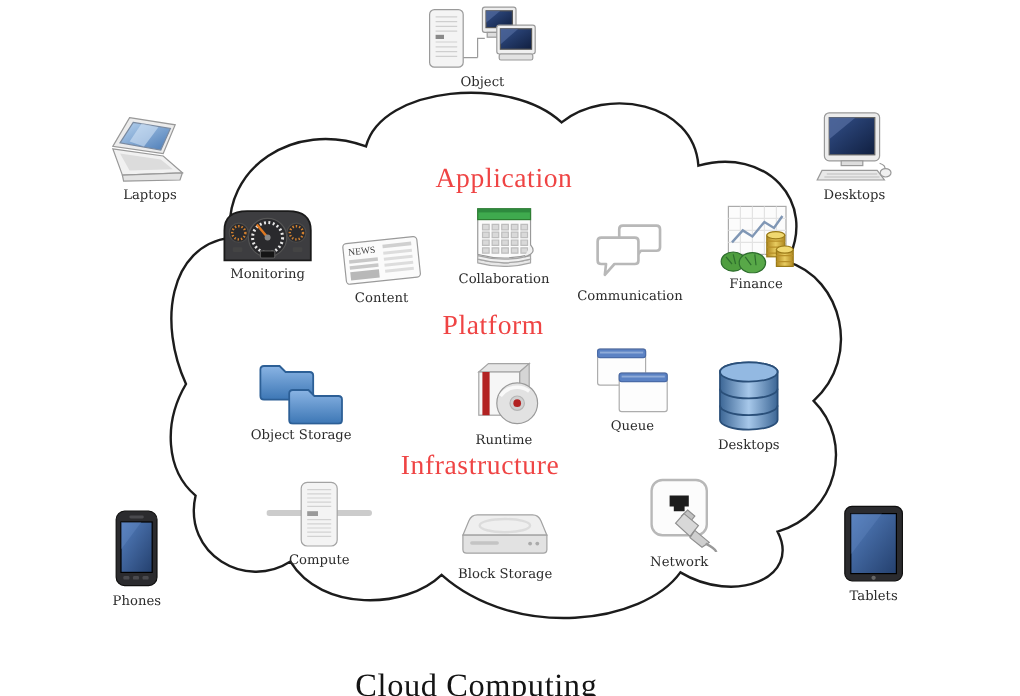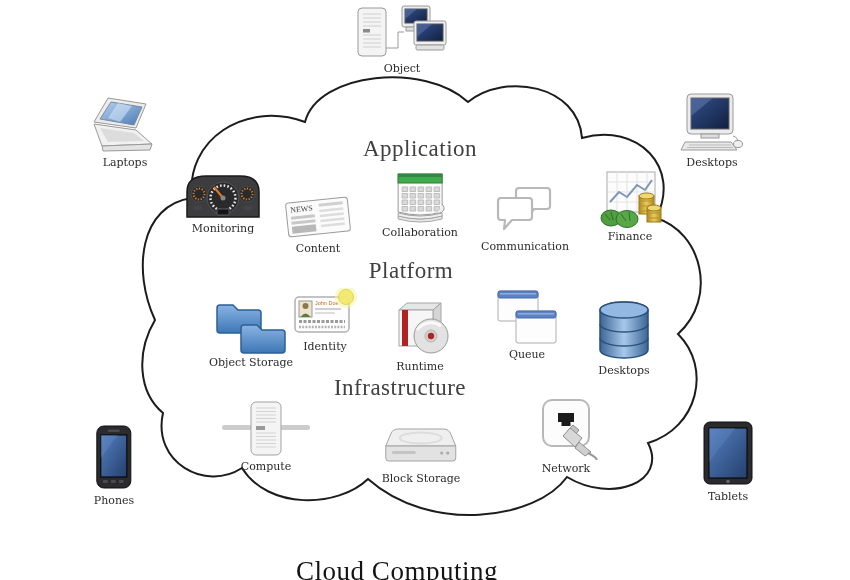--- a/index.html
+++ b/index.html
@@ -2,21 +2,21 @@
 <html><head>
 <meta charset="utf-8">
 <style>
   html,body{margin:0;padding:0;background:#ffffff;}
   .stage{position:relative;width:850px;height:580px;background:#ffffff;overflow:hidden;
          font-family:"Liberation Serif",serif;}
   .cloud-svg{position:absolute;left:0;top:0;z-index:1;}
   .node{position:absolute;transform:translateX(-50%);display:flex;flex-direction:column;
         align-items:center;gap:2px;z-index:2;}
   .node .lbl{font-family:"DejaVu Serif",serif;font-size:11px;color:#2b2b2b;white-space:nowrap;}
-  .layer-title{position:absolute;transform:translateX(-50%);z-index:2;color:#404040;
+  .layer-title{position:absolute;transform:translateX(-50%);z-index:2;color:#ef4444;
         font-family:"Liberation Serif",serif;font-size:23px;letter-spacing:0.5px;}
   .caption{position:absolute;transform:translateX(-50%);z-index:2;color:#141414;
         font-family:"Liberation Serif",serif;font-size:27px;letter-spacing:0.5px;margin-top:28px;}
   .tilt{transform:rotate(-6deg);}
   svg{display:block;}
 </style>
 </head>
 <body>
 
 <div class="stage">
@@ -243,38 +243,20 @@
         <ellipse cx="57" cy="38" rx="7" ry="3" fill="#f0d870" stroke="#9a7a18"></ellipse>
         <path d="M50,43 h14 M50,48 h14" stroke="#b89028"></path>
         <ellipse cx="14" cy="48" rx="10" ry="8" fill="#4f9e3f" stroke="#2e6e2e"></ellipse>
         <ellipse cx="30" cy="49" rx="11" ry="8.5" fill="#58a848" stroke="#2e6e2e"></ellipse>
         <path d="M8,44 l5,6 M14,42 l2,8 M24,44 l5,7 M32,42 l1,9" stroke="#2e6e2e" stroke-width="1"></path>
       </svg>
     </span>
     <span class="lbl">Finance</span>
   </div>
 
-  <div class="node" style="left:325px;top:288px">
-    <span class="ic">
-      <svg width="64" height="50" viewBox="0 0 64 50">
-        <rect x="2" y="9" width="54" height="35" rx="4" fill="#fdfdfd" stroke="#b0b0b0" stroke-width="1.5"></rect>
-        <rect x="6" y="13" width="13" height="16" fill="#ece4cc" stroke="#999"></rect>
-        <circle cx="12.5" cy="18" r="3" fill="#8a7a4a"></circle>
-        <path d="M7.5,29 q5,-7 10,0 z" fill="#5f7a3f"></path>
-        <text x="22" y="17" font-size="5.5" font-family="sans-serif" fill="#c07020">John Doe</text>
-        <rect x="22" y="20" width="26" height="2" fill="#cfcfcf"></rect>
-        <rect x="22" y="24" width="20" height="2" fill="#dedede"></rect>
-        <line x1="6" y1="33.5" x2="52" y2="33.5" stroke="#9a9a9a" stroke-width="3" stroke-dasharray="3,1.5"></line>
-        <line x1="6" y1="39" x2="52" y2="39" stroke="#b5b5b5" stroke-width="2.5" stroke-dasharray="2,1.2"></line>
-        <circle cx="53" cy="9" r="11" fill="#f8f3a0" opacity="0.55"></circle>
-        <circle cx="53" cy="9" r="7.5" fill="#f2ea6a" opacity="0.9" stroke="#ddd04a"></circle>
-      </svg>
-    </span>
-    <span class="lbl">Identity</span>
-  </div>
 
   <div class="node" style="left:420px;top:298px">
     <span class="ic">
       <svg width="66" height="60" viewBox="0 0 66 60">
         <polygon points="12,12 46,12 54,5 20,5" fill="#e6e6e6" stroke="#a5a5a5"></polygon>
         <polygon points="46,12 54,5 54,40 46,48" fill="#d5d5d5" stroke="#a5a5a5"></polygon>
         <rect x="12" y="12" width="34" height="36" fill="#f6f6f6" stroke="#a5a5a5"></rect>
         <rect x="15" y="12" width="6" height="36" fill="#b22222"></rect>
         <circle cx="44" cy="38" r="17" fill="#e2e2e2" stroke="#9a9a9a"></circle>
         <path d="M30,32 a17,17 0 0 1 24,-4" stroke="#ffffff" stroke-width="3" fill="none" opacity="0.8"></path>

